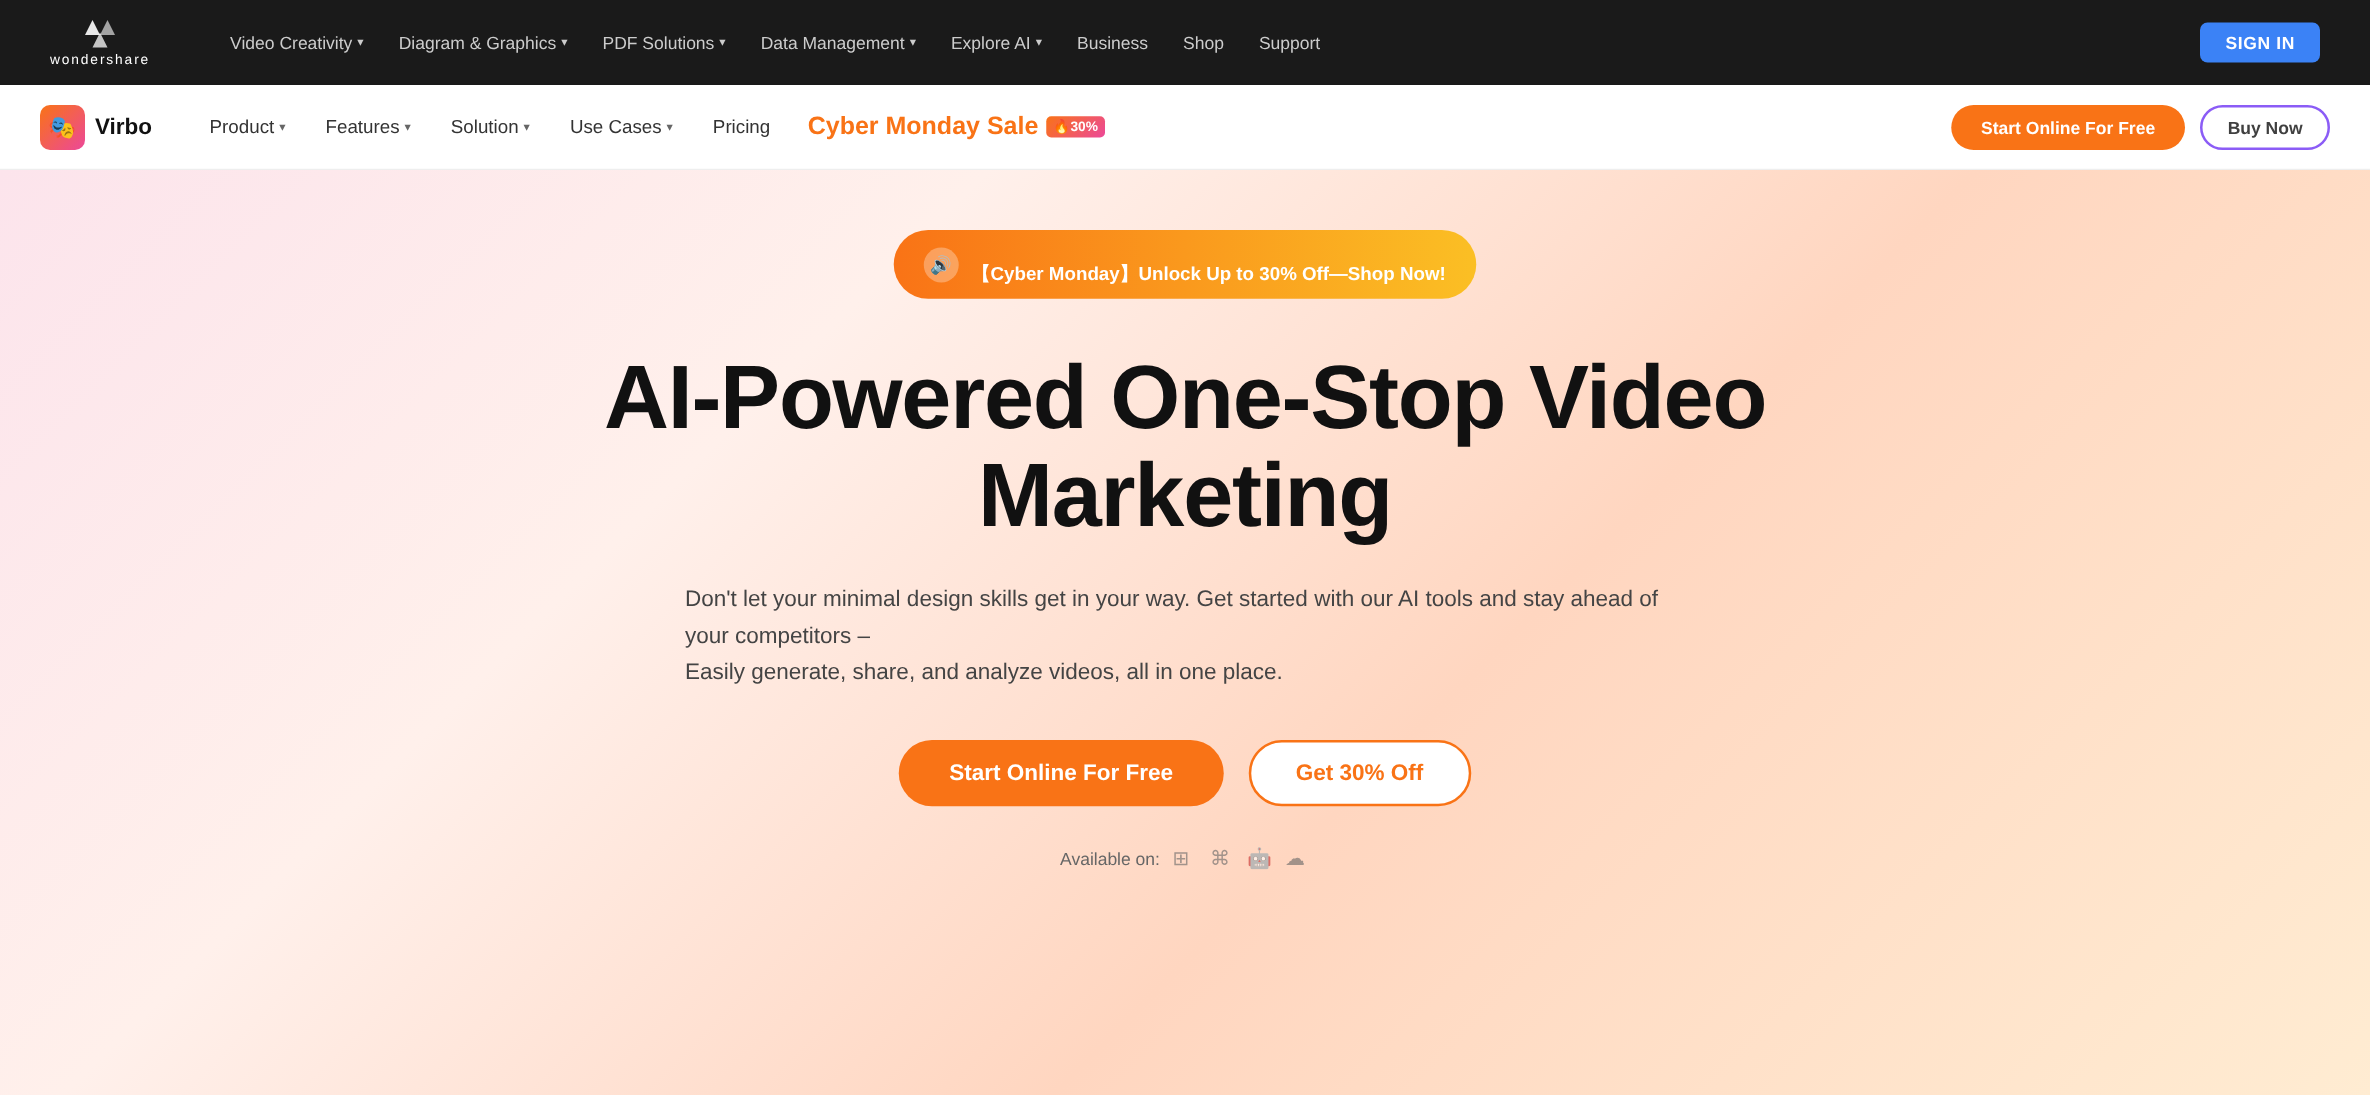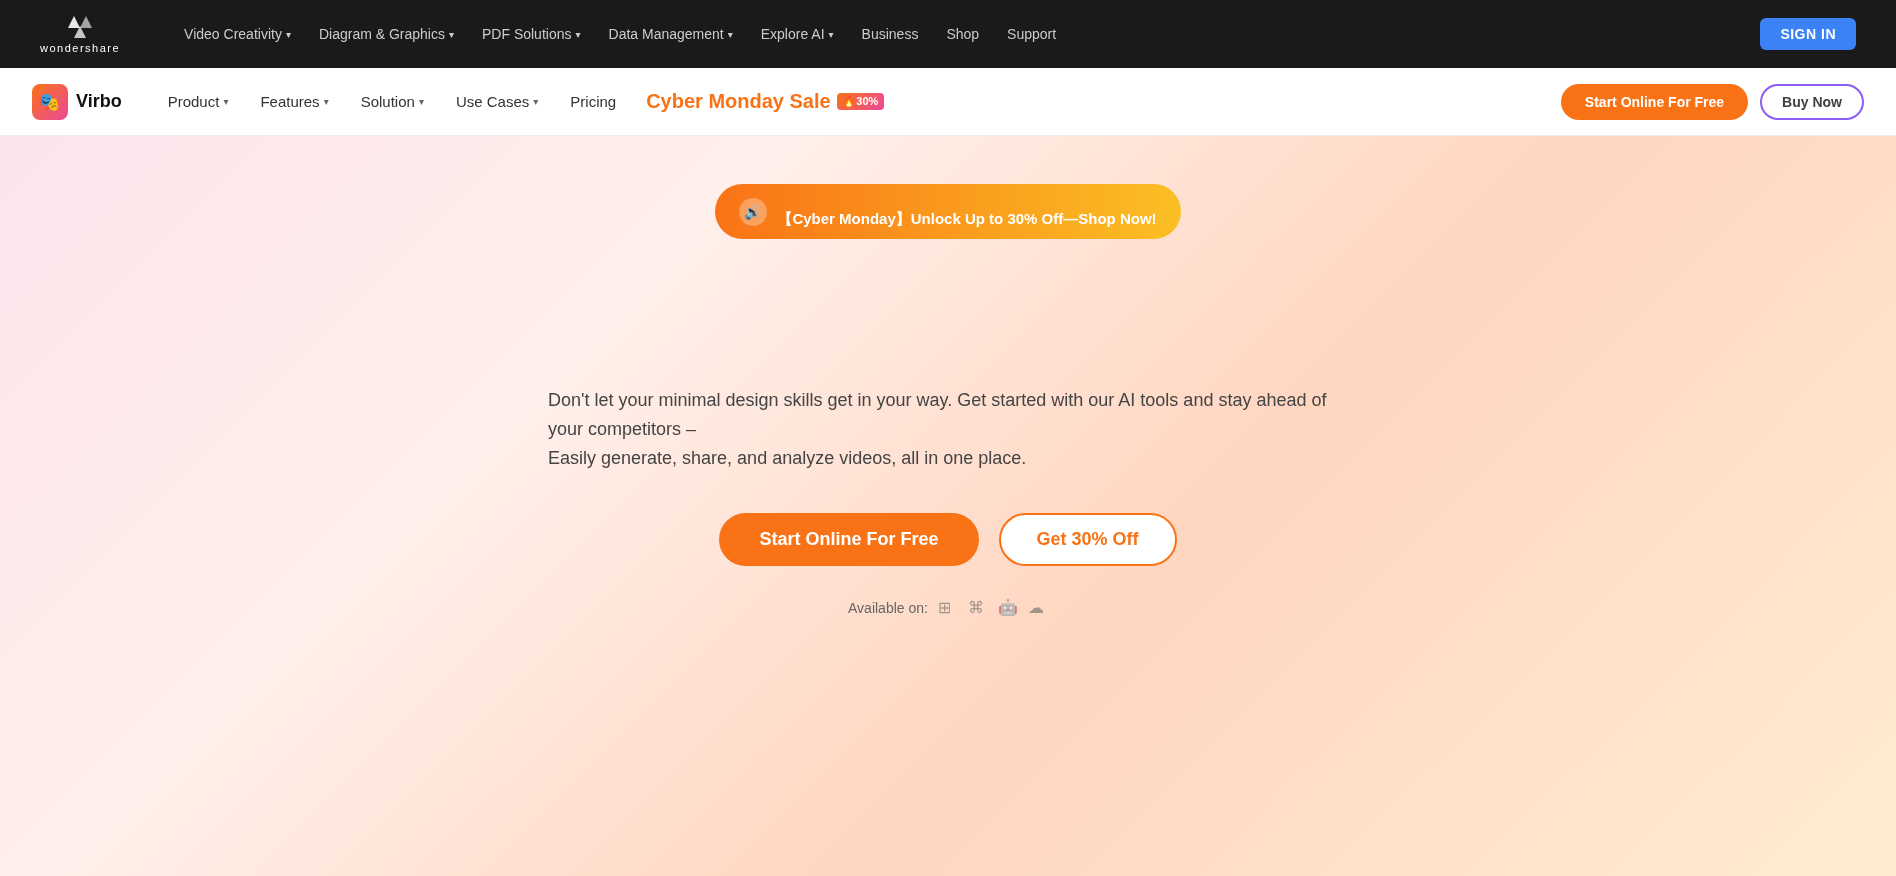--- a/index.html
+++ b/index.html
@@ -345,21 +345,21 @@
   </div>
 </nav>
 
 <section class="hero">
   <div class="cyber-banner">
     <div class="cyber-banner-icon">🔊</div>
     <span class="cyber-banner-text">【Cyber Monday】Unlock Up to 30% Off—Shop Now!</span>
   </div>
 
   <h1 class="hero-title">
-    <br>
+    <span>AI-Powered One-Stop Video Marketing</span><br>
   </h1>
 
   <p class="hero-subtitle">
     Don't let your minimal design skills get in your way. Get started with our AI tools and stay ahead of your competitors –<br>
     Easily generate, share, and analyze videos, all in one place.
   </p>
 
   <div class="hero-buttons">
     <button class="hero-start-btn">Start Online For Free</button>
     <button class="hero-discount-btn">Get 30% Off</button>

